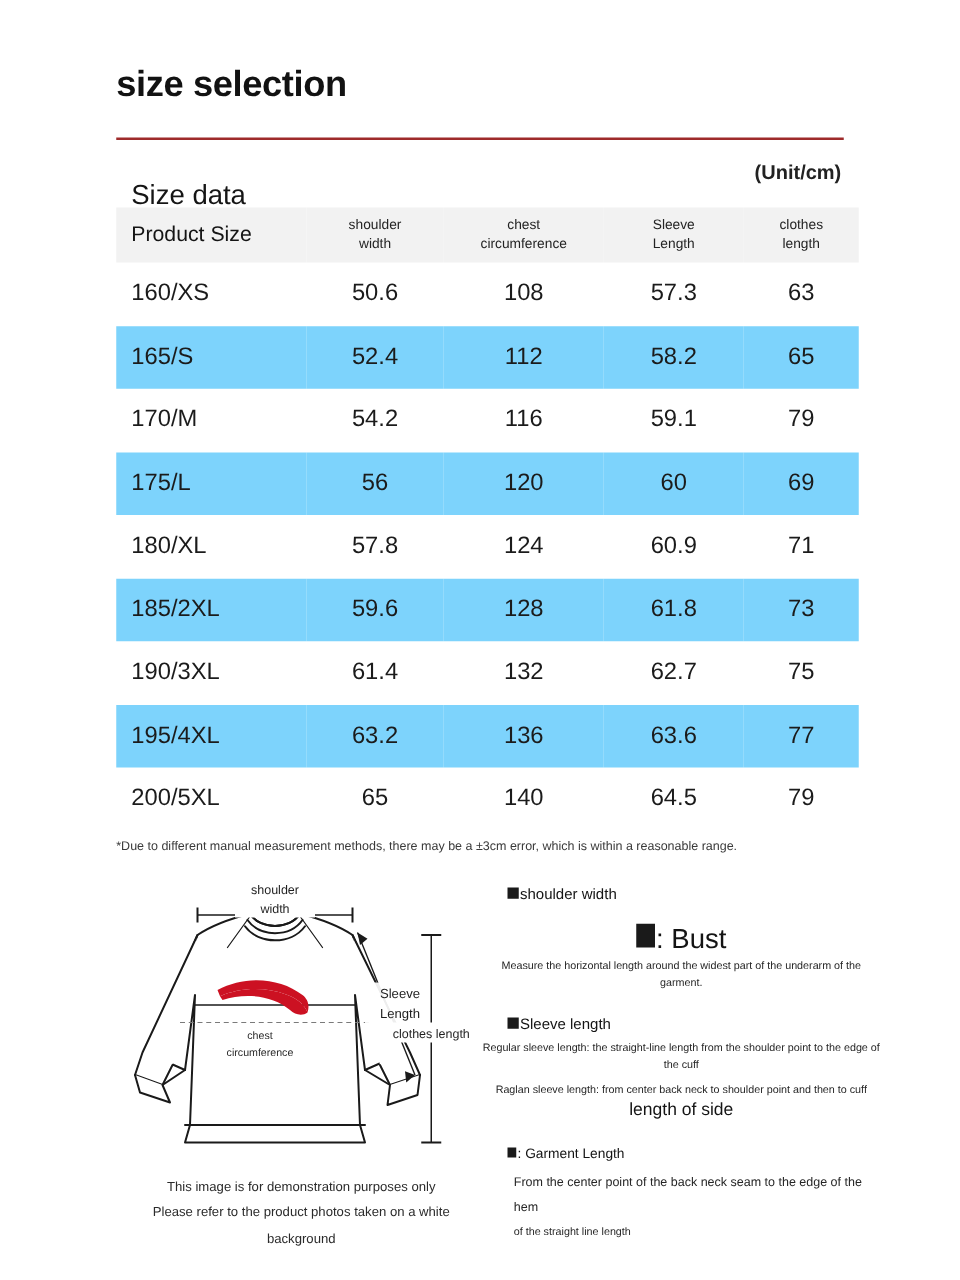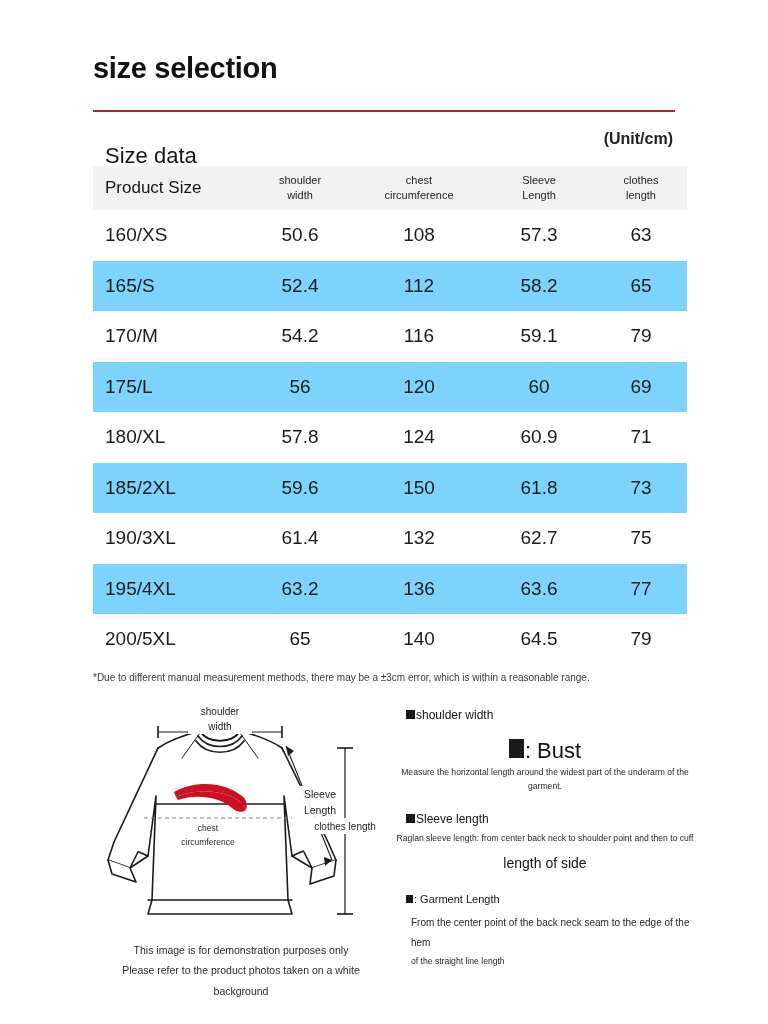--- a/index.html
+++ b/index.html
@@ -182,21 +182,20 @@
   }
   .ins-body.tight { margin-top: 2px; }
 
   .ins-head.sleeve { margin-top: 18px; }
   .ins-body.left-ish { text-align: center; }
 
   .length-of-side {
     font-size: 14px;
     color: #141414;
     text-align: center;
-    margin-top: 10px;
   }
 
   .ins-head.garment {
     margin-top: 22px;
     font-size: 11px;
   }
   .ins-body.garment-body {
     text-align: left;
     font-size: 10px;
     line-height: 2.0;
@@ -304,21 +303,21 @@
       <tr>
         <td class="c0">180/XL</td>
         <td class="c1">57.8</td>
         <td class="c2">124</td>
         <td class="c3">60.9</td>
         <td class="c4">71</td>
       </tr>
       <tr class="shade">
         <td class="c0">185/2XL</td>
         <td class="c1">59.6</td>
-        <td class="c2">150</td>
+        <td class="c2">128</td>
         <td class="c3">61.8</td>
         <td class="c4">73</td>
       </tr>
       <tr>
         <td class="c0">190/3XL</td>
         <td class="c1">61.4</td>
         <td class="c2">132</td>
         <td class="c3">62.7</td>
         <td class="c4">75</td>
       </tr>
@@ -416,20 +415,21 @@
         <div class="ins-head"><span class="tofu sm"></span><span>shoulder width</span></div>
       </div>
 
       <div class="ins-block">
         <div class="ins-head big"><span class="tofu lg"></span><span>: Bust</span></div>
         <div class="ins-body tight">Measure the horizontal length around the widest part of the underarm of the garment.</div>
       </div>
 
       <div class="ins-block">
         <div class="ins-head sleeve"><span class="tofu sm"></span><span>Sleeve length</span></div>
+        <div class="ins-body left-ish">Regular sleeve length: the straight-line length from the shoulder point to the edge of the cuff</div>
         <div class="ins-body left-ish">Raglan sleeve length: from center back neck to shoulder point and then to cuff</div>
         <div class="length-of-side">length of side</div>
       </div>
 
       <div class="ins-block">
         <div class="ins-head garment"><span class="tofu xs"></span><span>: Garment Length</span></div>
         <div class="ins-body garment-body">
           <div>From the center point of the back neck seam to the edge of the hem</div>
           <div class="l2">of the straight line length</div>
         </div>

